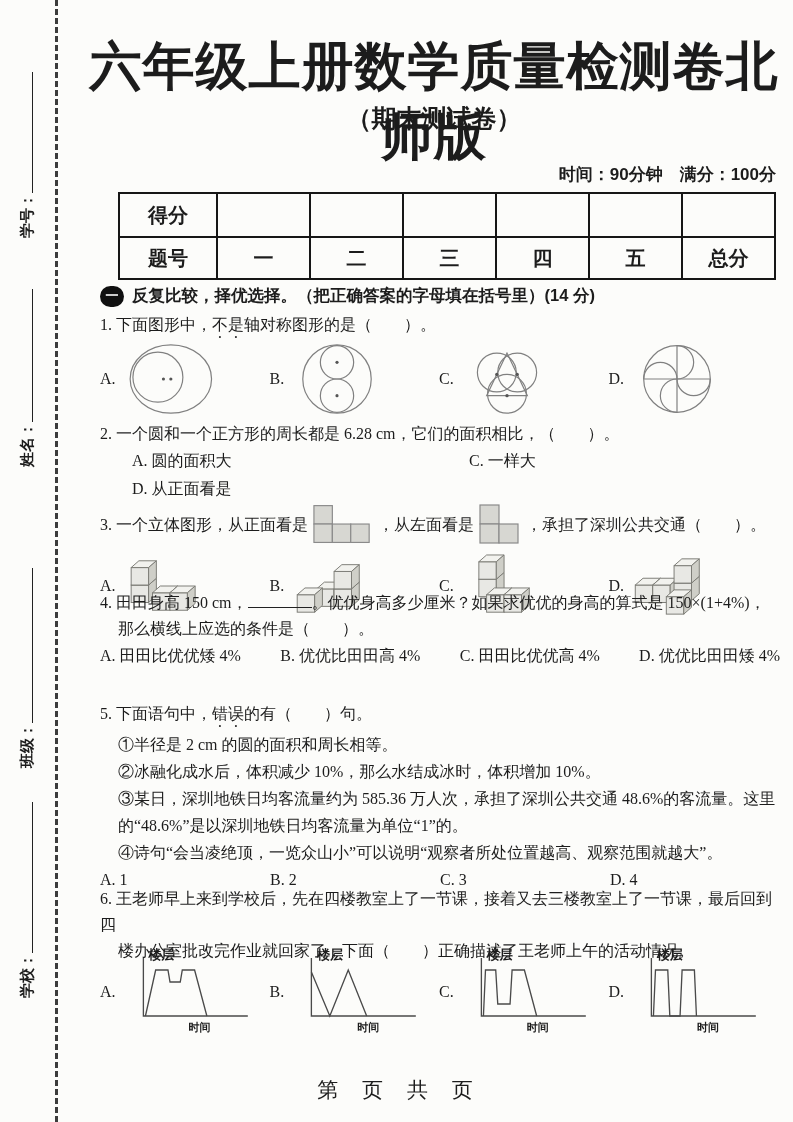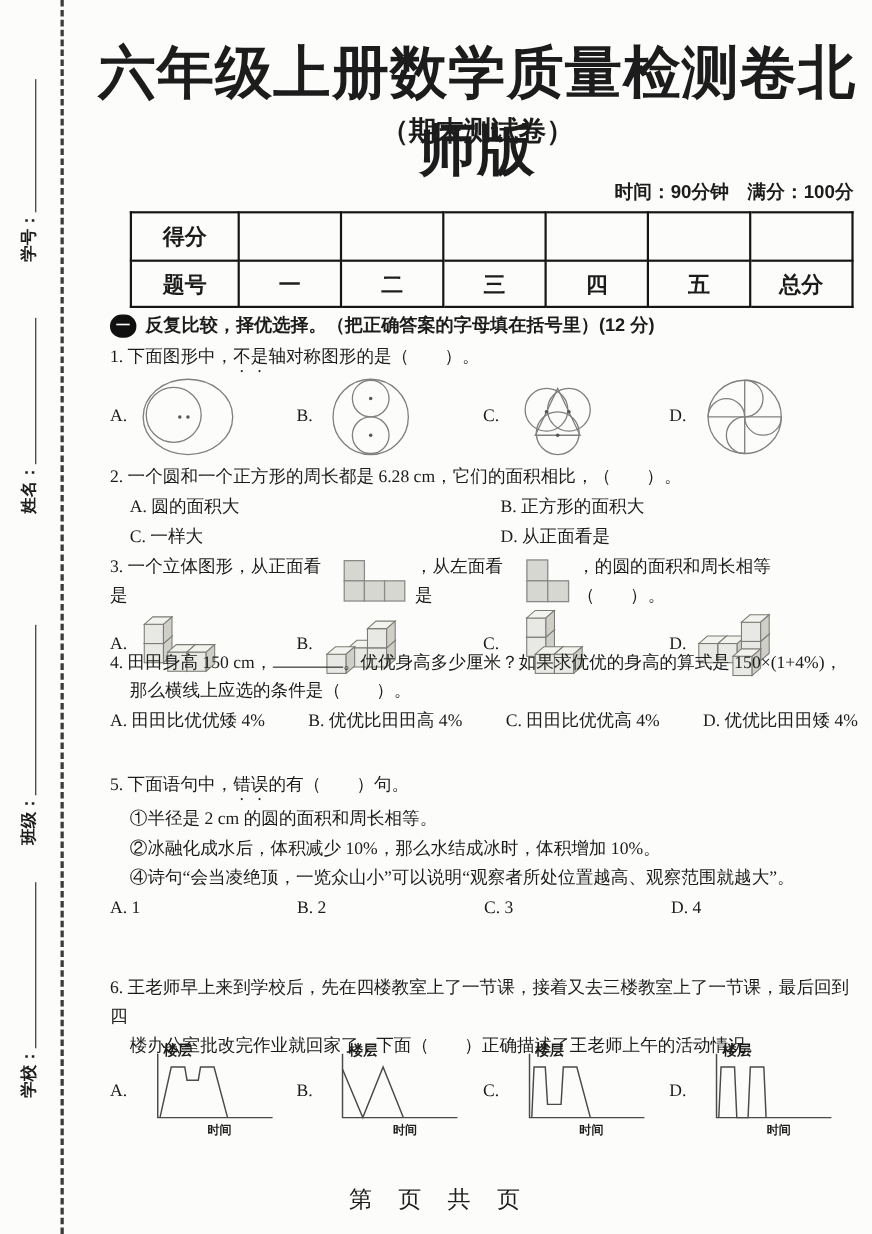--- a/index.html
+++ b/index.html
@@ -36,21 +36,21 @@
   
   .q{position:absolute;left:100px;width:680px;font-size:16px;line-height:26px;}
   .emph{-webkit-text-emphasis:filled dot;-webkit-text-emphasis-position:under;
         text-emphasis:filled dot;text-emphasis-position:under left;}
   .indent{margin-left:18px;}
   .blank-line{display:inline-block;width:64px;border-bottom:1.4px solid #222;height:14px;vertical-align:baseline;}
   
   .fig-row{position:absolute;left:100px;width:678px;display:flex;}
   .fig-item{width:25%;display:flex;align-items:center;gap:7px;}
   .fig-item svg{flex:0 0 auto;}
-  .opt-grid2{display:grid;grid-template-columns:337px 1fr;margin-left:18px;line-height:28px;}
+  .opt-grid2{display:grid;grid-template-columns:337px 1fr;margin-left:32px;line-height:28px;}
   .opt-spread{display:flex;margin-left:0;line-height:28px;}
   .opt-spread > span{flex:1;}
   .opt-between{display:flex;justify-content:space-between;line-height:28px;}
   .q3line{display:flex;align-items:center;gap:4px;}
   
   .graph-box{position:relative;width:128px;height:92px;}
   .graph-box svg{position:absolute;top:8px;left:0;}
   .g-ylab{position:absolute;top:0;left:22px;font-size:13px;font-weight:700;}
   .g-xlab{position:absolute;top:74px;left:62px;font-size:11px;font-weight:700;}
   .gletter{align-self:center;margin-right:4px;}
@@ -109,21 +109,21 @@
       <td>三</td>
       <td>四</td>
       <td>五</td>
       <td>总分</td>
     </tr>
   </tbody>
     </table>
 
   <div class="sec-head">
     <span class="sec-badge">一</span>
-    <span class="sec-title">反复比较，择优选择。（把正确答案的字母填在括号里）(12 分)</span>
+    <span class="sec-title">反复比较，择优选择。（把正确答案的字母填在括号里）(14 分)</span>
   </div>
 
   <div class="q" style="top:312px;">
     <span>1. 下面图形中，</span><span class="emph">不是</span><span>轴对称图形的是（　　）。</span>
   </div>
   <div class="fig-row" style="top:342px;">
     <div class="fig-item">
       <span>A.</span>
       <svg width="92" height="74" viewBox="0 0 96 80">
         <ellipse class="thin" cx="50" cy="40" rx="44" ry="37"></ellipse>
@@ -164,41 +164,40 @@
         <path class="thin" d="M48,76 A18,18 0 0 1 48,40"></path>
         <path class="thin" d="M12,40 A18,18 0 0 1 48,40"></path>
       </svg>
     </div>
   </div>
 
   <div class="q" style="top:421px;">
     <div>2. 一个圆和一个正方形的周长都是 6.28 cm，它们的面积相比，（　　）。</div>
     <div class="opt-grid2">
       <span>A. 圆的面积大</span>
-      <span>B. 正方形的面积大</span>
       <span>C. 一样大</span>
       <span>D. 从正面看是</span>
     </div>
   </div>
 
   <div class="q q3line" style="top:503px;">
     <span>3. 一个立体图形，从正面看是</span>
     <svg width="62" height="44" viewBox="0 0 64 44">
       <rect class="sq" x="2" y="2" width="19" height="19"></rect>
       <rect class="sq" x="2" y="21" width="19" height="19"></rect>
       <rect class="sq" x="21" y="21" width="19" height="19"></rect>
       <rect class="sq" x="40" y="21" width="19" height="19"></rect>
     </svg>
     <span>，从左面看是</span>
     <svg width="44" height="44" viewBox="0 0 44 44">
       <rect class="sq" x="2" y="2" width="19" height="19"></rect>
       <rect class="sq" x="2" y="21" width="19" height="19"></rect>
       <rect class="sq" x="21" y="21" width="19" height="19"></rect>
     </svg>
-    <span>，的圆的面积和周长相等（　　）。</span>
+    <span>，承担了深圳公共交通（　　）。</span>
   </div>
   <div class="fig-row" style="top:554px;">
     <div class="fig-item">
       <span>A.</span>
       <svg width="90" height="64" viewBox="0 0 92 66">
         <rect class="cfront" x="8" y="32" width="18" height="18"></rect>
           <polygon class="ctop" points="8,32 16,25 34,25 26,32"></polygon>
           <polygon class="cright" points="26,32 34,25 34,43 26,50"></polygon>
         <rect class="cfront" x="8" y="14" width="18" height="18"></rect>
           <polygon class="ctop" points="8,14 16,7 34,7 26,14"></polygon>
@@ -279,20 +278,21 @@
       <span>D. 优优比田田矮 4%</span>
     </div>
   </div>
 
   <div class="q" style="top:700px;line-height:27px;">
     <div>
       <span>5. 下面语句中，</span><span class="emph">错误</span><span>的有（　　）句。</span>
     </div>
     <div class="indent">①半径是 2 cm 的圆的面积和周长相等。</div>
     <div class="indent">②冰融化成水后，体积减少 10%，那么水结成冰时，体积增加 10%。</div>
+    <div class="indent" style="width:662px;">③某日，深圳地铁日均客流量约为 585.36 万人次，承担了深圳公共交通 48.6%的客流量。这里的“48.6%”是以深圳地铁日均客流量为单位“1”的。</div>
     <div class="indent">④诗句“会当凌绝顶，一览众山小”可以说明“观察者所处位置越高、观察范围就越大”。</div>
     <div class="opt-spread indent">
       <span>A. 1</span>
       <span>B. 2</span>
       <span>C. 3</span>
       <span>D. 4</span>
     </div>
   </div>
 
   <div class="q" style="top:886px;">

